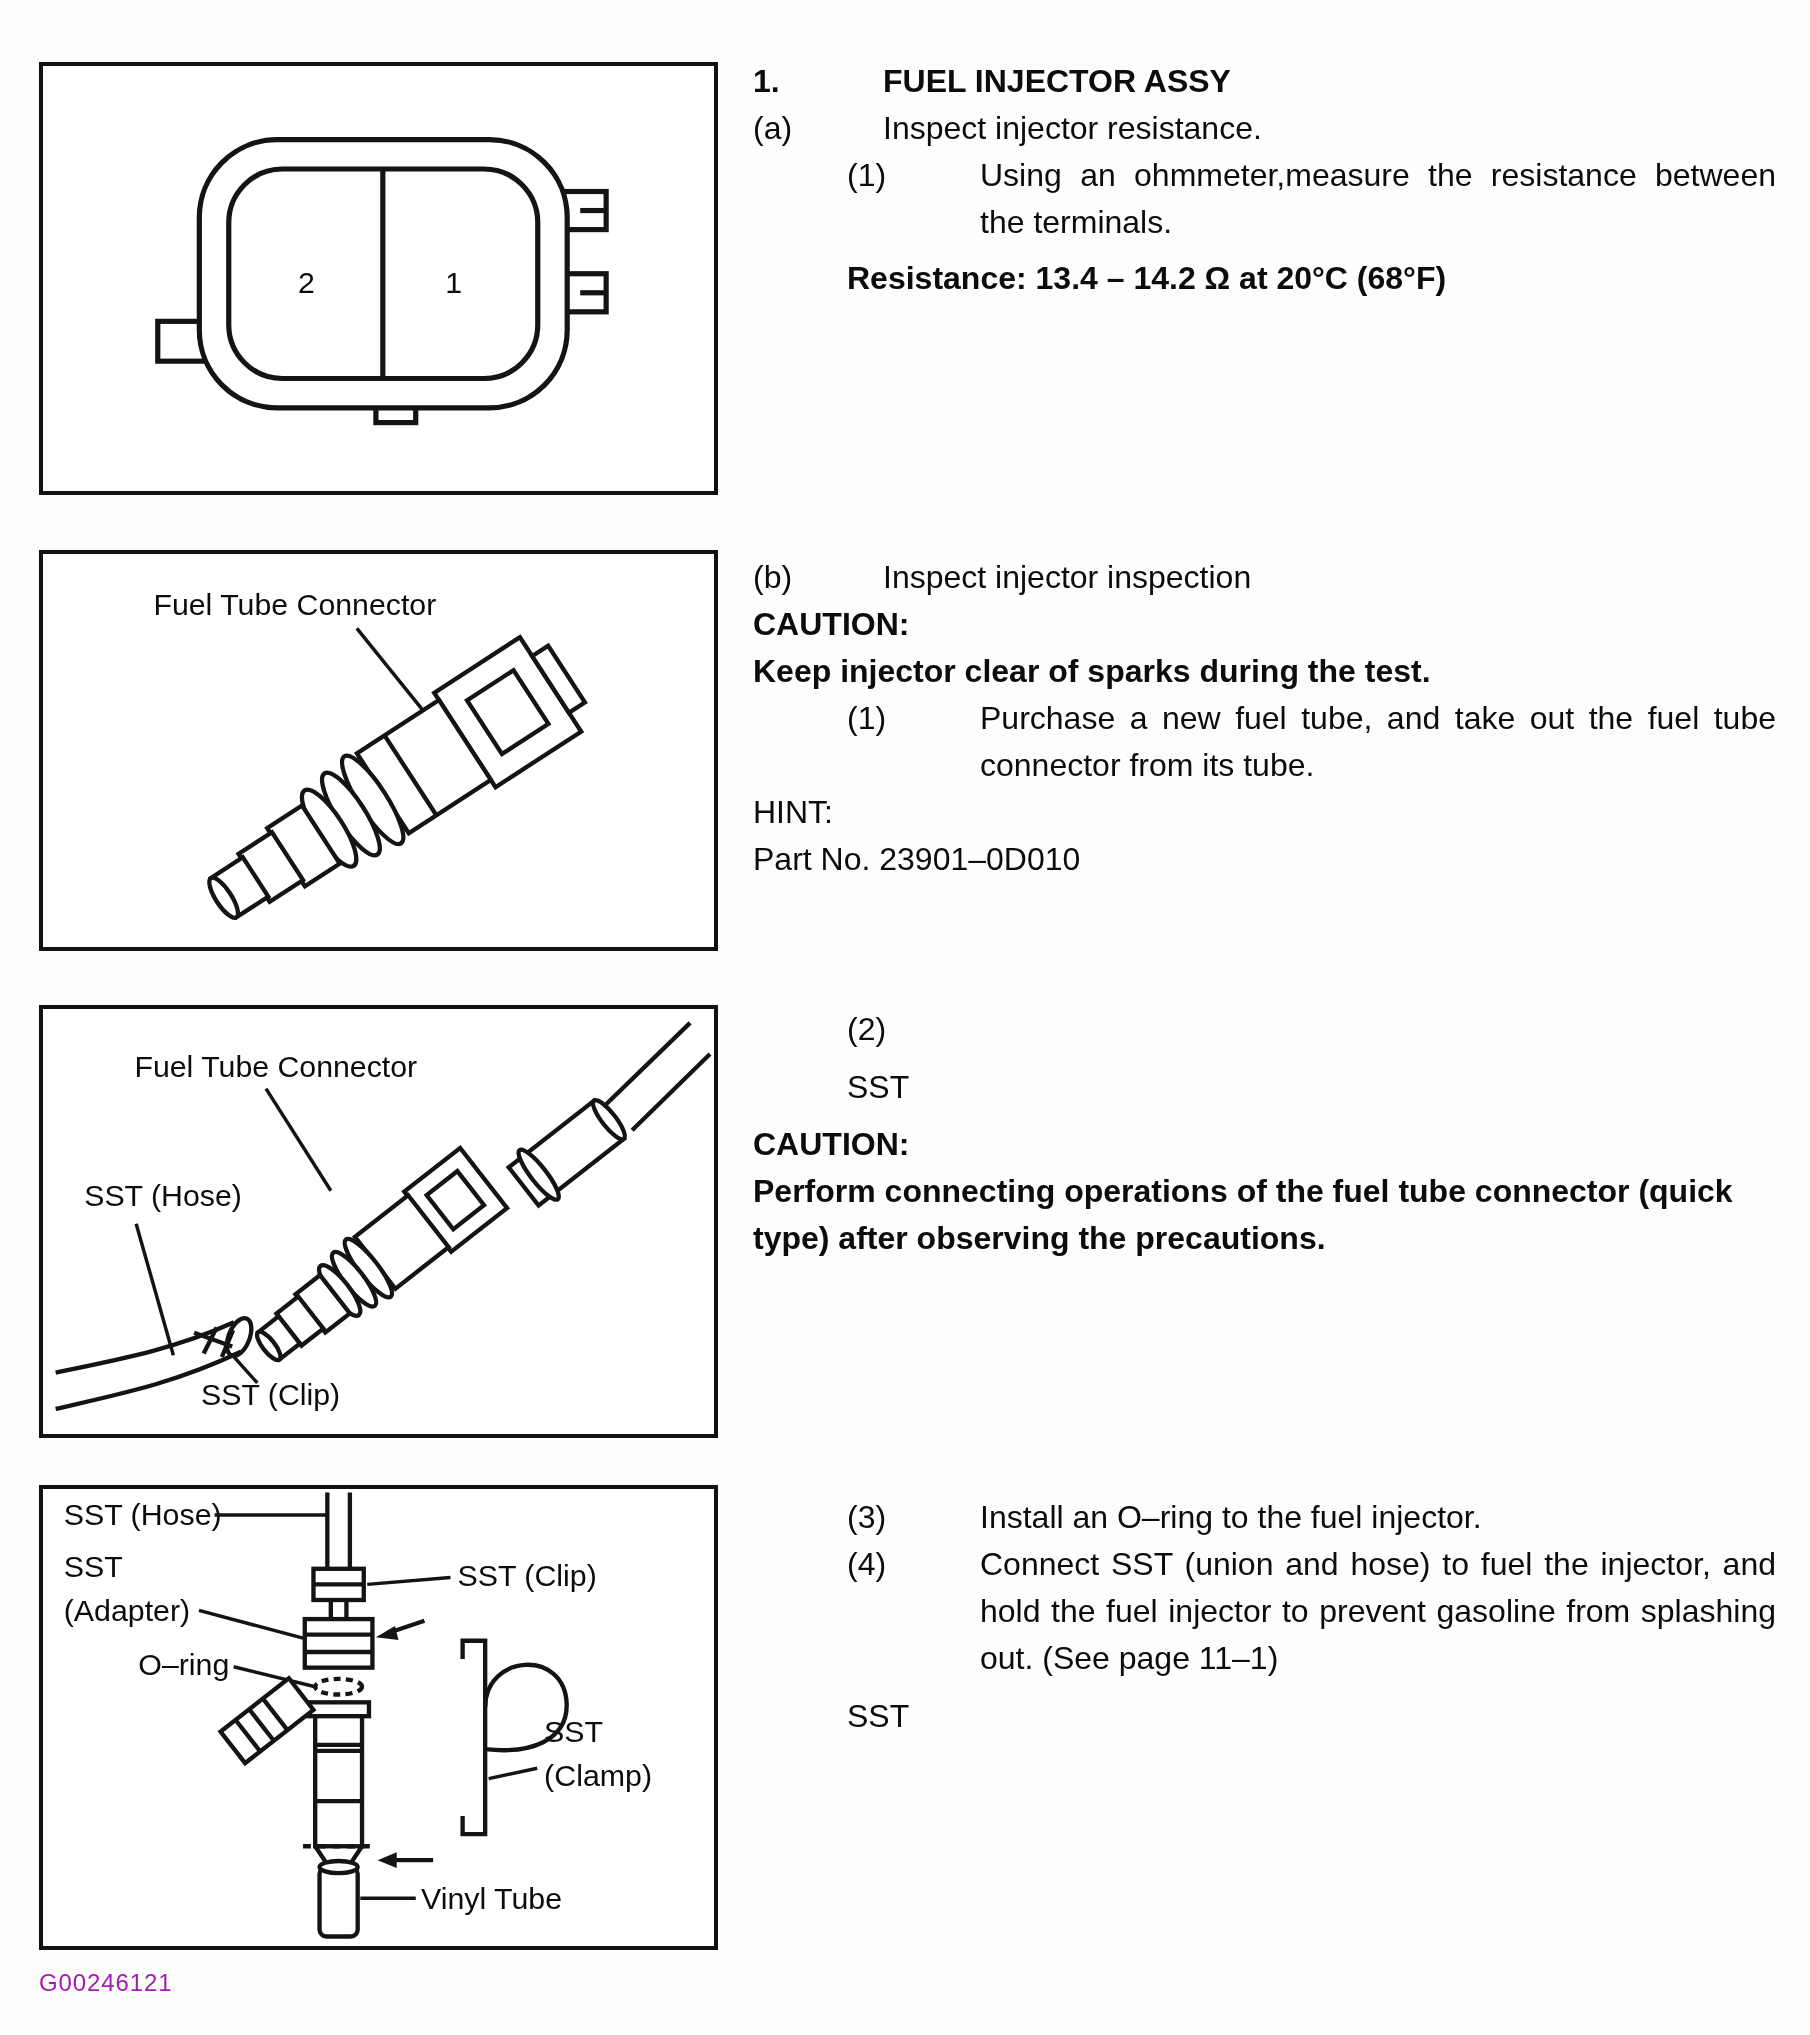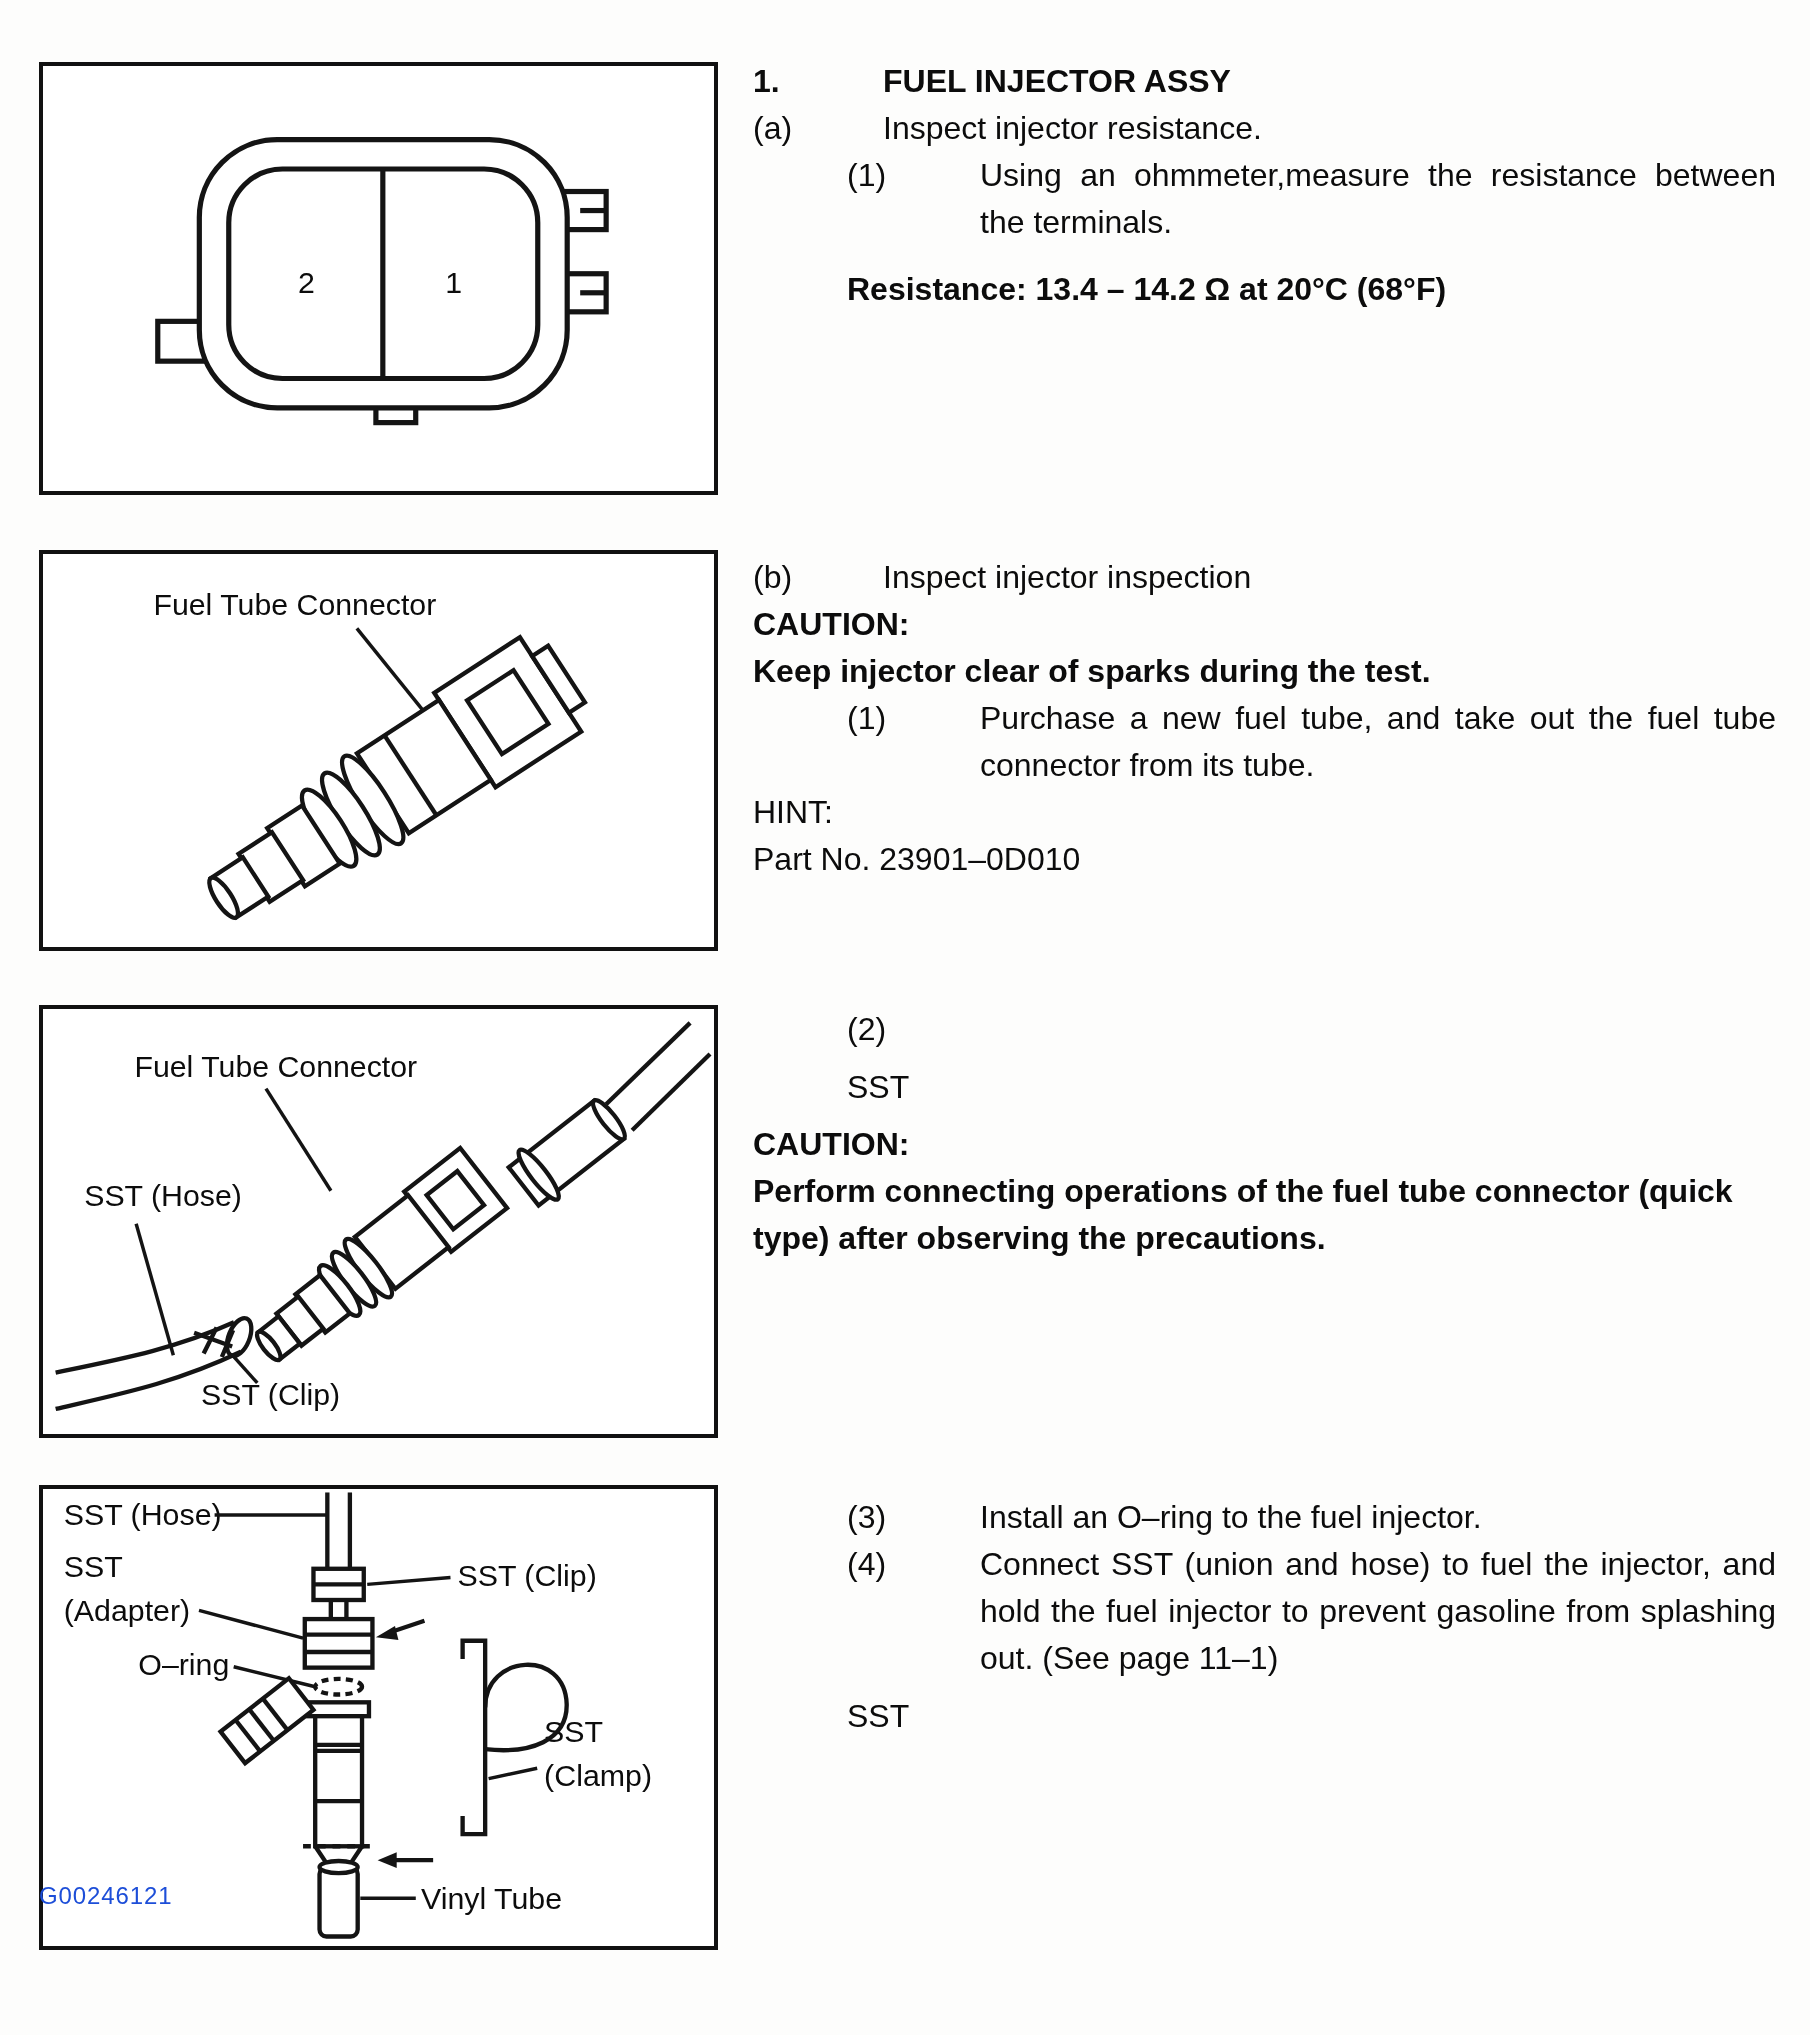--- a/index.html
+++ b/index.html
@@ -33,24 +33,24 @@
 
   svg text {
     font-family:"Liberation Sans", sans-serif;
     fill:#0c0c0c;
     stroke:none;
     font-size:35px;
   }
   .figure-code {
     position:absolute;
     left:39px;
-    top:1882px;
+    top:1969px;
     font-size:24px;
     letter-spacing:0.9px;
-    color:#1d4ed8;
+    color:#a21caf;
   }
 
   
   .right-col {
     position:absolute;
     left:753px;
     top:0;
     width:1023px;
     height:100%;
     font-size:32px;
@@ -63,21 +63,21 @@
   .blockD { top:1494px; }
 
   .row { display:flex; align-items:flex-start; }
   .lbl1 { flex:0 0 94px; }
   .row.l2 { margin-left:94px; }
   .lbl2 { flex:0 0 97px; }
   .txt { flex:1 1 auto;margin-left:36px; }
   .just { text-align:justify; }
   .bold { font-weight:bold; }
   .indent1 { margin-left:94px; }
-  .spec { margin-top:20px; }
+  .spec { margin-top:9px; }
   .sst { margin-left:94px; margin-top:10.6px; display:flex; }
   .sst-lbl { flex:0 0 127px; }
   .mt { margin-top:10.6px; }
 </style>
 </head>
 <body>
 
 <div class="page">
 
   <div class="figure-box box1">

